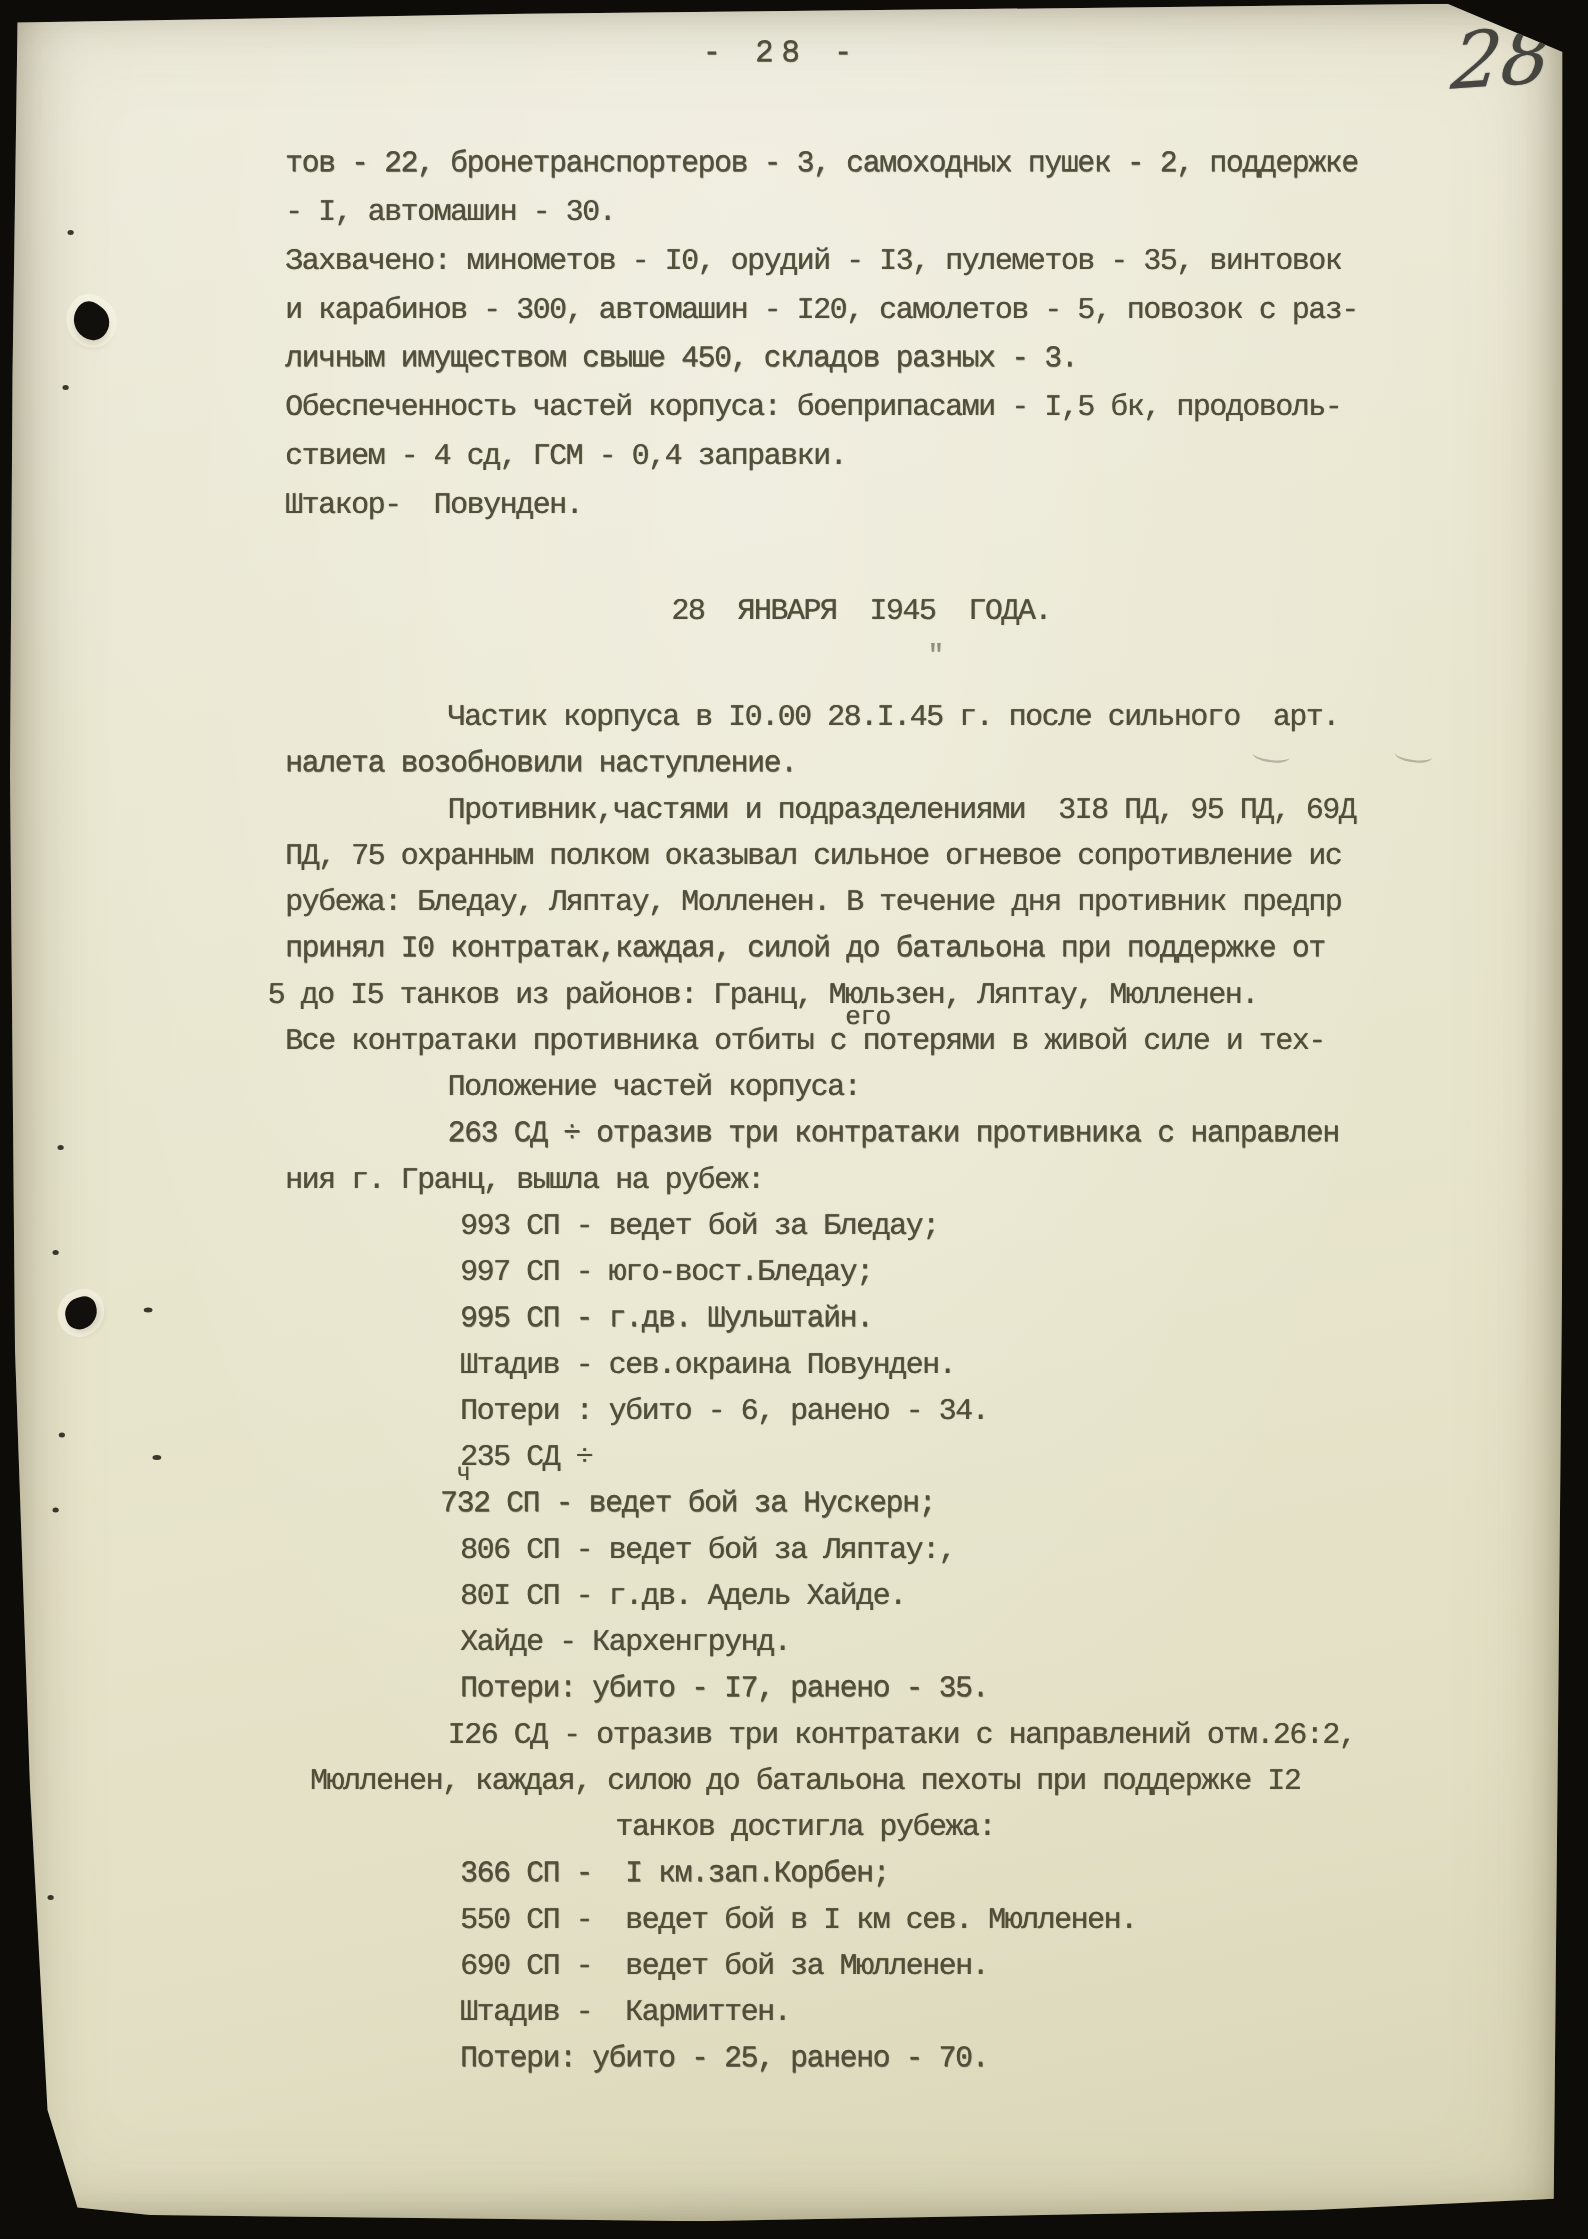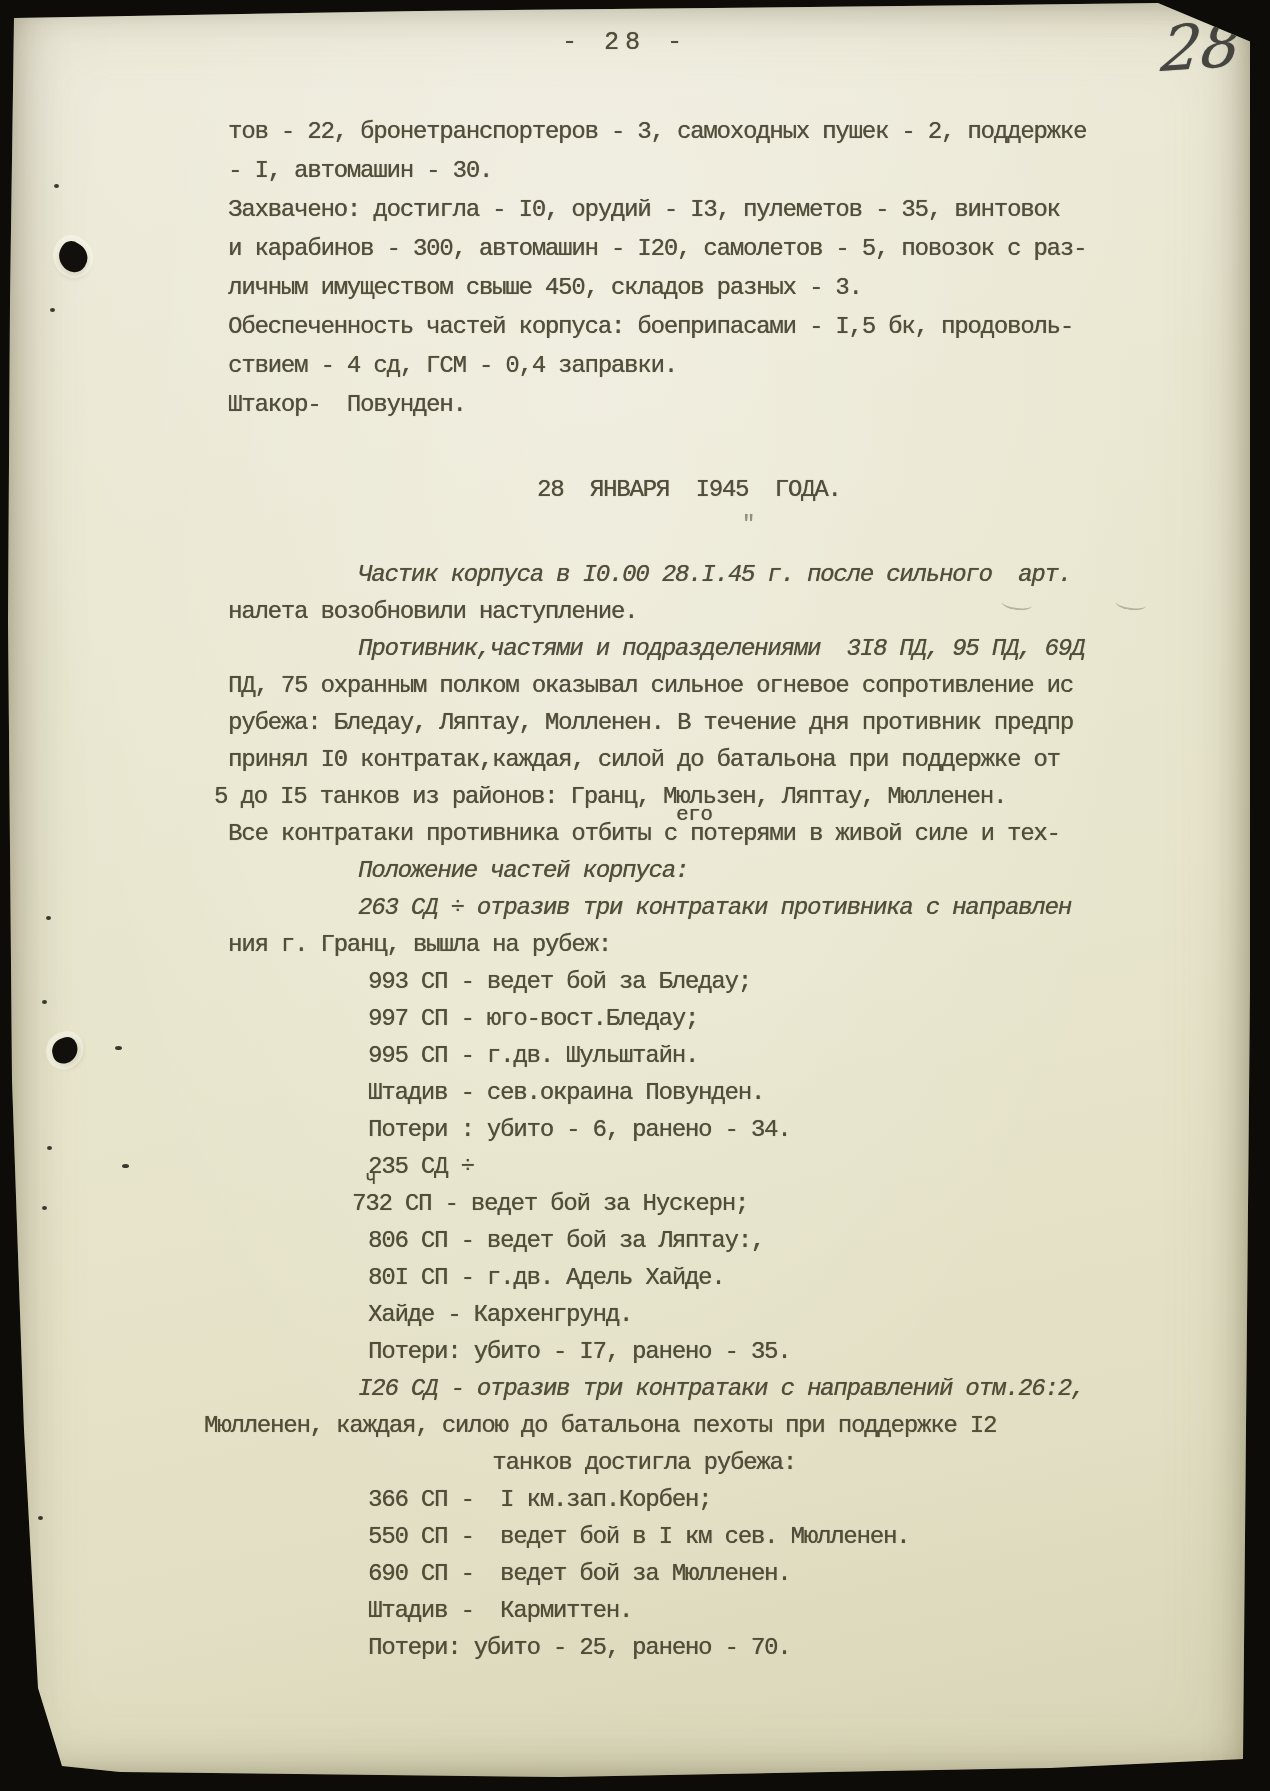--- a/index.html
+++ b/index.html
@@ -23,21 +23,21 @@
     font-size:25px;letter-spacing:6px;}
   .hw-pagenum{position:absolute;left:1162px;top:10px;
     font-family:"DejaVu Serif",serif;font-style:italic;font-size:62px;color:#30302e;
     opacity:.88;transform:rotate(-4deg) skewX(-10deg);text-shadow:0 0 1px rgba(40,40,40,.6);}
   .block{position:absolute;left:228px;}
   .block1{top:112px;}
   .block2{top:556px;}
   .line{white-space:pre;font-size:24px;letter-spacing:-1.2px;}
   .block1 .line{line-height:39px;height:39px;}
   .block2 .line{line-height:37px;height:37px;}
-  .line.i1{padding-left:130px;font-style:italic;}
+  .line.i1{padding-left:130px;}
   .line.i2{padding-left:140px;}
   .heading{position:absolute;left:537px;top:476px;white-space:pre;
     font-size:24px;letter-spacing:-1.2px;}
   .sup-ins{position:absolute;left:676px;top:803px;font-size:21px;letter-spacing:-.5px;}
   .overmark{position:absolute;left:366px;top:1171px;font-size:16px;}
   .stray-mark{position:absolute;left:742px;top:512px;font-size:22px;opacity:.55;}
   .hole{position:absolute;background:#11100c;
     box-shadow:0 0 0 6px rgba(249,247,234,.55),2px 3px 6px rgba(88,80,44,.45);}
   .hole1{left:58px;top:243px;width:30px;height:28px;border-radius:38% 55% 45% 60%;
     transform:rotate(35deg);}
@@ -56,21 +56,21 @@
 <div class="scan">
   <div class="paper">
 
     <div class="typed-pagenum ink">- 28 -</div>
 
     <div class="hw-pagenum">28</div>
 
     <div class="block block1 ink">
         <div class="line i0">тов - 22, бронетранспортеров - 3, самоходных пушек - 2, поддержке</div>
         <div class="line i0">- I, автомашин - 30.</div>
-        <div class="line i0">Захвачено: достигла - I0, орудий - I3, пулеметов - 35, винтовок</div>
+        <div class="line i0">Захвачено: минометов - I0, орудий - I3, пулеметов - 35, винтовок</div>
         <div class="line i0">и карабинов - 300, автомашин - I20, самолетов - 5, повозок с раз-</div>
         <div class="line i0">личным имуществом свыше 450, складов разных - 3.</div>
         <div class="line i0">Обеспеченность частей корпуса: боеприпасами - I,5 бк, продоволь-</div>
         <div class="line i0">ствием - 4 сд, ГСМ - 0,4 заправки.</div>
         <div class="line i0">Штакор-  Повунден.</div>
       </div>
 
     <div class="heading ink">28  ЯНВАРЯ  I945  ГОДА.</div>
 
     <div class="block block2 ink">
@@ -90,21 +90,21 @@
         <div class="line i2">995 СП - г.дв. Шульштайн.</div>
         <div class="line i2">Штадив - сев.окраина Повунден.</div>
         <div class="line i2">Потери : убито - 6, ранено - 34.</div>
         <div class="line i2">235 СД ÷</div>
         <div class="line i2" style="margin-left: -16px;">732 СП - ведет бой за Нускерн;</div>
         <div class="line i2">806 СП - ведет бой за Ляптау:,</div>
         <div class="line i2">80I СП - г.дв. Адель Хайде.</div>
         <div class="line i2">Хайде - Кархенгрунд.</div>
         <div class="line i2">Потери: убито - I7, ранено - 35.</div>
         <div class="line i1">I26 СД - отразив три контратаки с направлений отм.26:2,</div>
-        <div class="line i0" style="margin-left: -24px;">Мюлленен, каждая, силою до батальона пехоты при поддержке I2</div>
+        <div class="line i0" style="margin-left: -24px; text-align: center;">Мюлленен, каждая, силою до батальона пехоты при поддержке I2</div>
         <div class="line i0" style="margin-left: -24px; text-align: center;">танков достигла рубежа:</div>
         <div class="line i2">366 СП -  I км.зап.Корбен;</div>
         <div class="line i2">550 СП -  ведет бой в I км сев. Мюлленен.</div>
         <div class="line i2">690 СП -  ведет бой за Мюлленен.</div>
         <div class="line i2">Штадив -  Кармиттен.</div>
         <div class="line i2">Потери: убито - 25, ранено - 70.</div>
       </div>
 
     <span class="sup-ins ink">его</span>
 

